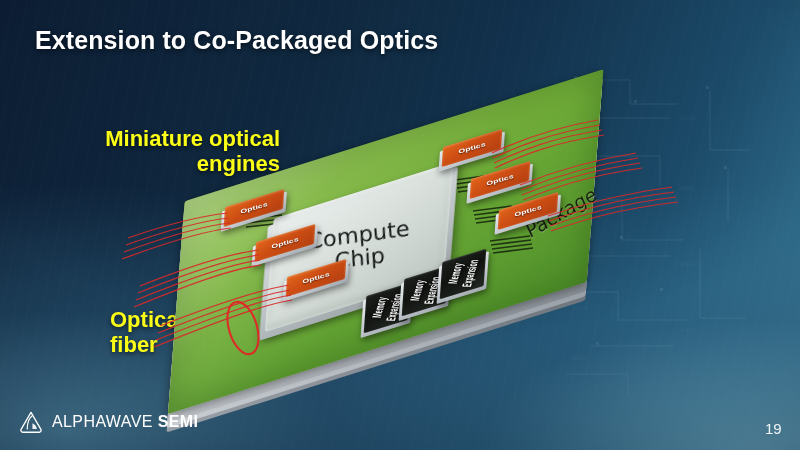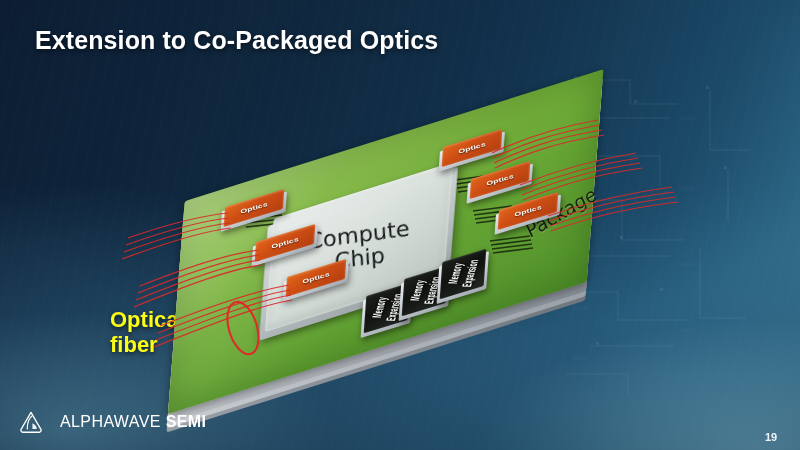--- a/index.html
+++ b/index.html
@@ -155,31 +155,31 @@
 
   
   #fiber-layer, #trace-layer { position:absolute; left:0; top:0; width:800px; height:450px; pointer-events:none; }
   #trace-layer { left:-175px; top:-95px; }
 
   
   #footer-logo {
     position:absolute; left:18px; top:409px;
     display:flex; align-items:center; gap:8px;
   }
-  #logo-name { color:#fff; font-size:16px; letter-spacing:.4px;margin-left:8px; }
+  #logo-name { color:#fff; font-size:16px; letter-spacing:.4px; }
   #logo-name .thin { font-weight:400; }
   #logo-name .bold { font-weight:bold; }
   #footer-legal {
     position:absolute; left:519px; top:421px;
     color:#dbe6ec; font-size:10px; white-space:nowrap;
     text-shadow:0 1px 2px rgba(0,0,0,.35);
   }
   #footer-page {
-    position:absolute; left:765px; top:431px;
-    color:#eef4f7; font-size:11px; font-weight:700;
+    position:absolute; left:765px; top:420px;
+    color:#eef4f7; font-size:15px; font-weight:400;
   }
 </style>
 </head>
 <body>
 
 <div id="slide">
 
   <svg class="bg-circuit" viewBox="0 0 220 350">
     <g stroke="#bcd8e8" stroke-width="1" fill="none" opacity=".55">
       <path d="M10 20 h60 v24 h48"></path>
@@ -216,20 +216,24 @@
         <text x="120" y="130">01001</text>
       <text x="120" y="206">10101</text>
         <text x="120" y="272">01110</text>
     </g>
   </svg>
   <div class="bg-streaks"></div>
   <div class="bg-vignette"></div>
 
   <div id="title">Extension to Co-Packaged Optics</div>
 
+  <div id="callout-engines" class="callout">
+    <div>Miniature optical</div>
+    <div>engines</div>
+  </div>
   <div id="callout-fiber" class="callout">
     <div>Optical</div>
     <div>fiber</div>
   </div>
 
   <div id="scene">
 
     <div class="board-wrap">
       <div class="sub-layer sub-3"></div>
       <div class="sub-layer sub-2"></div>

